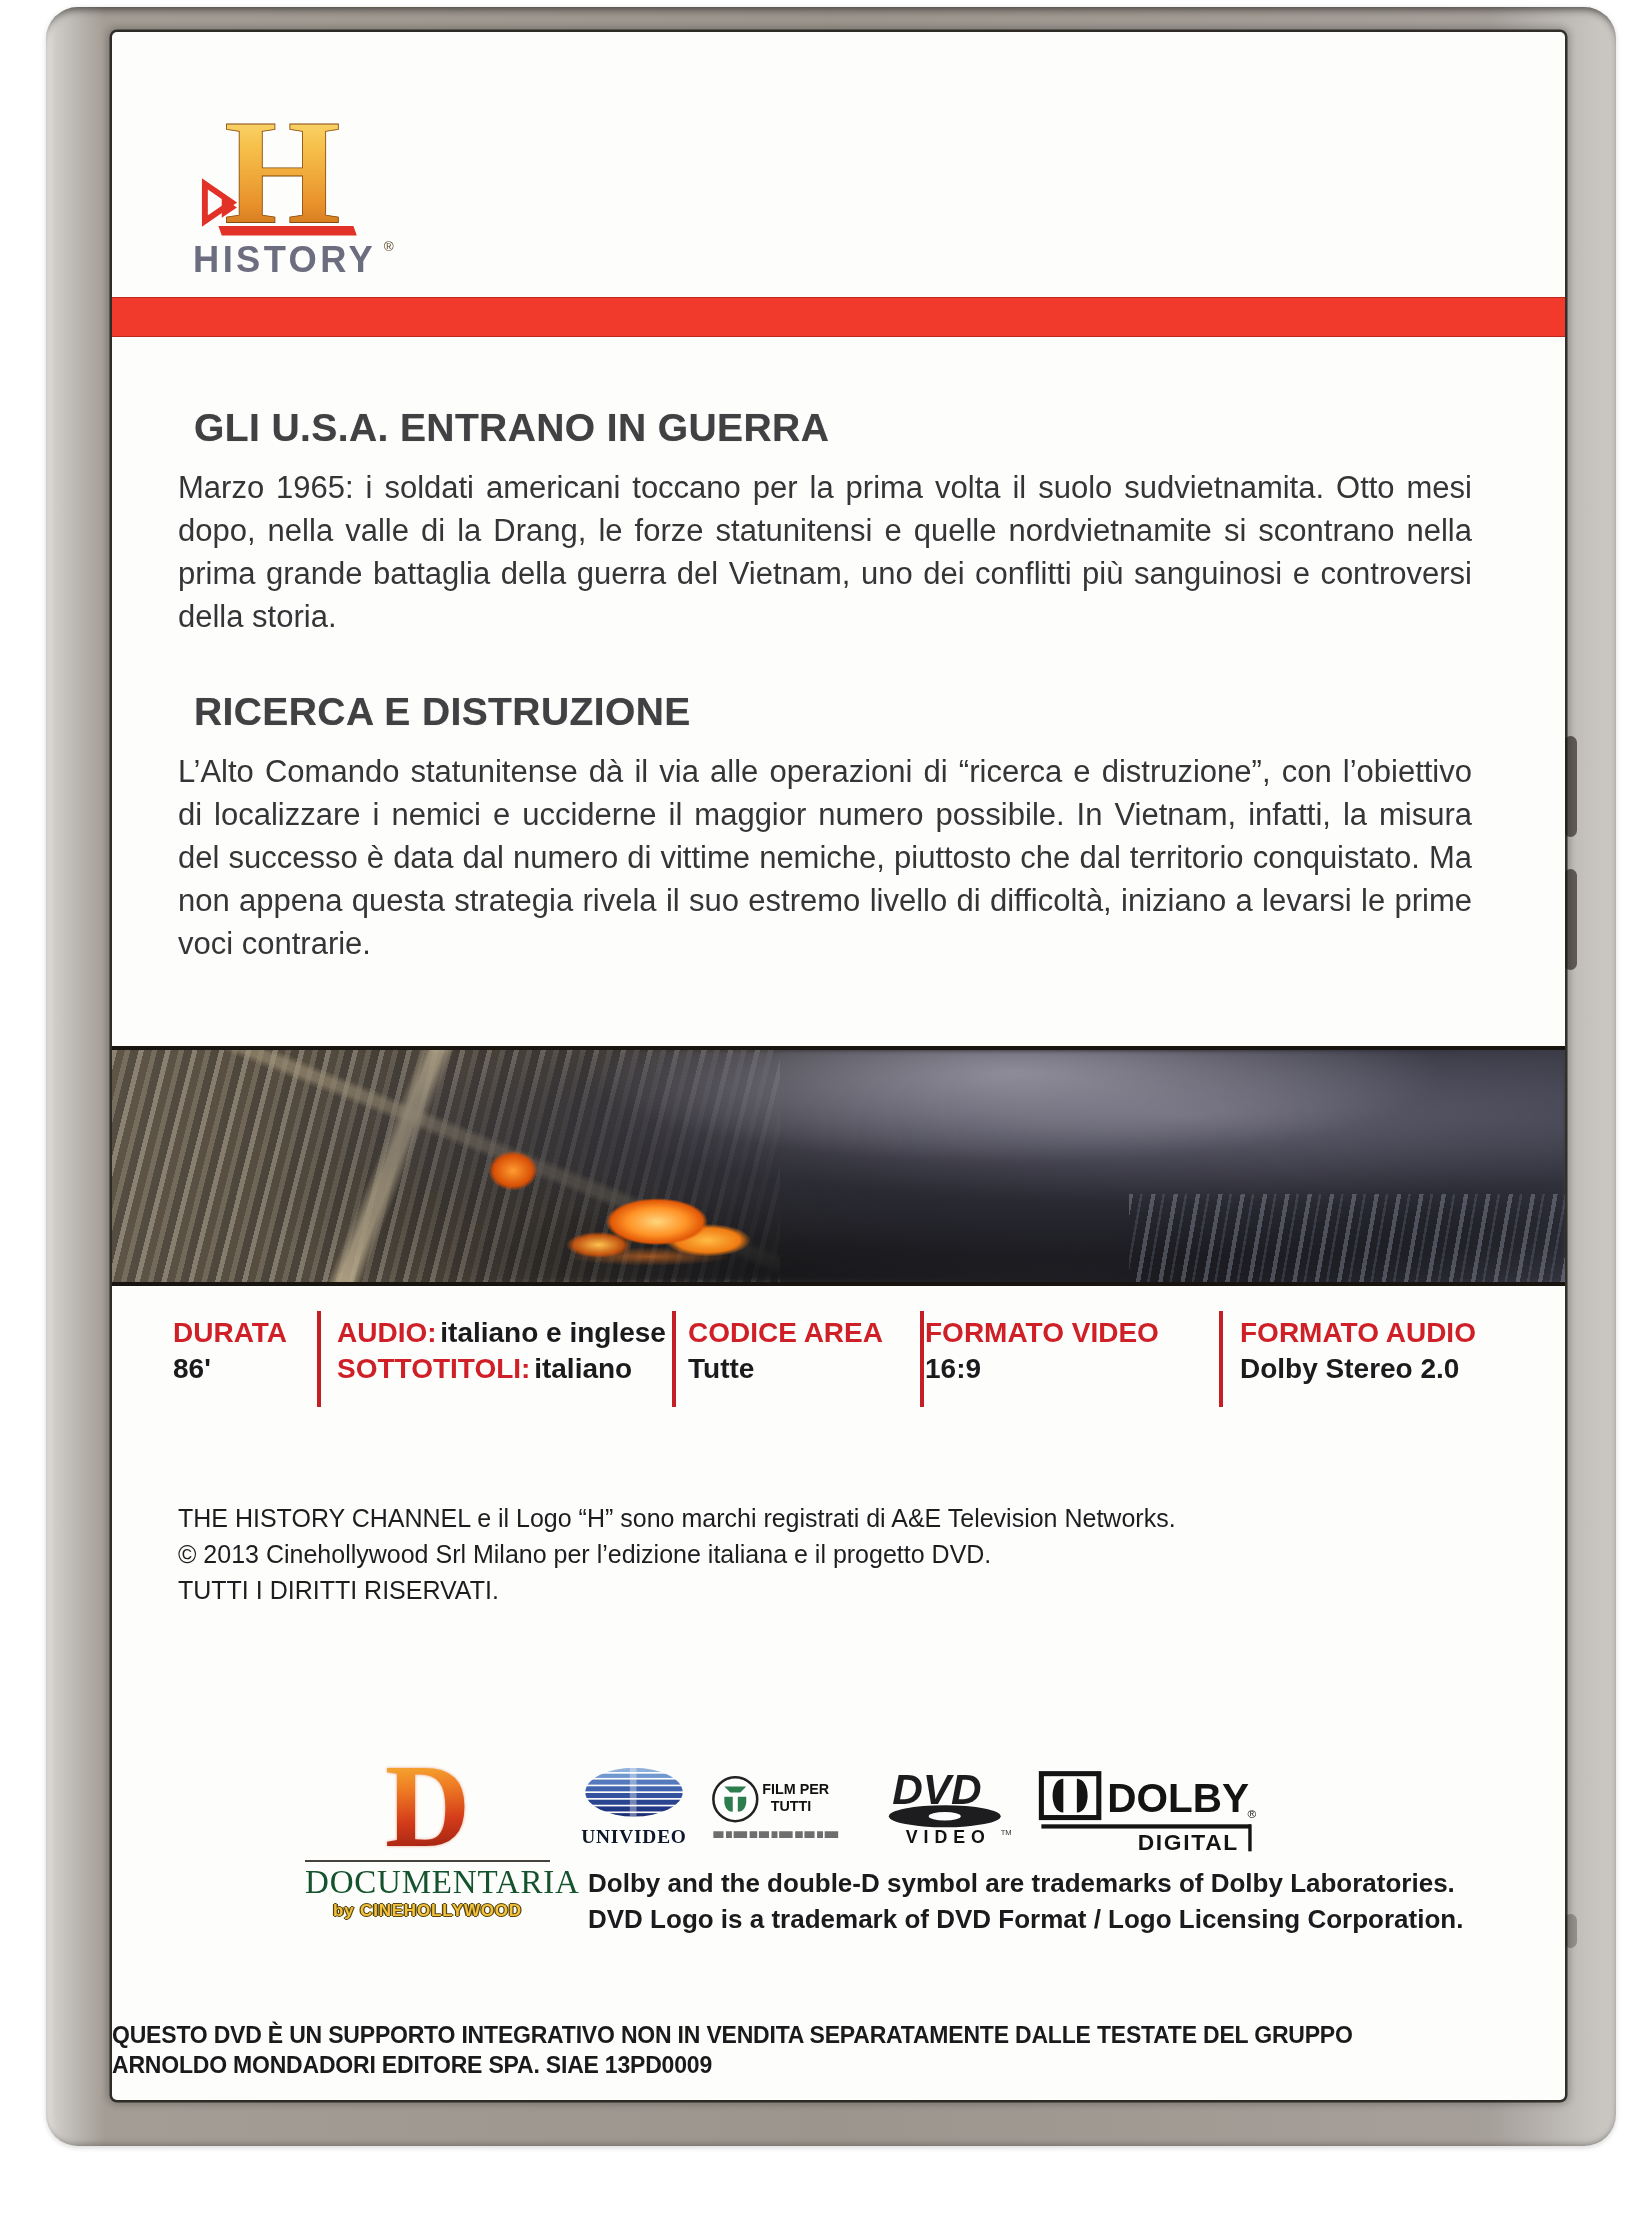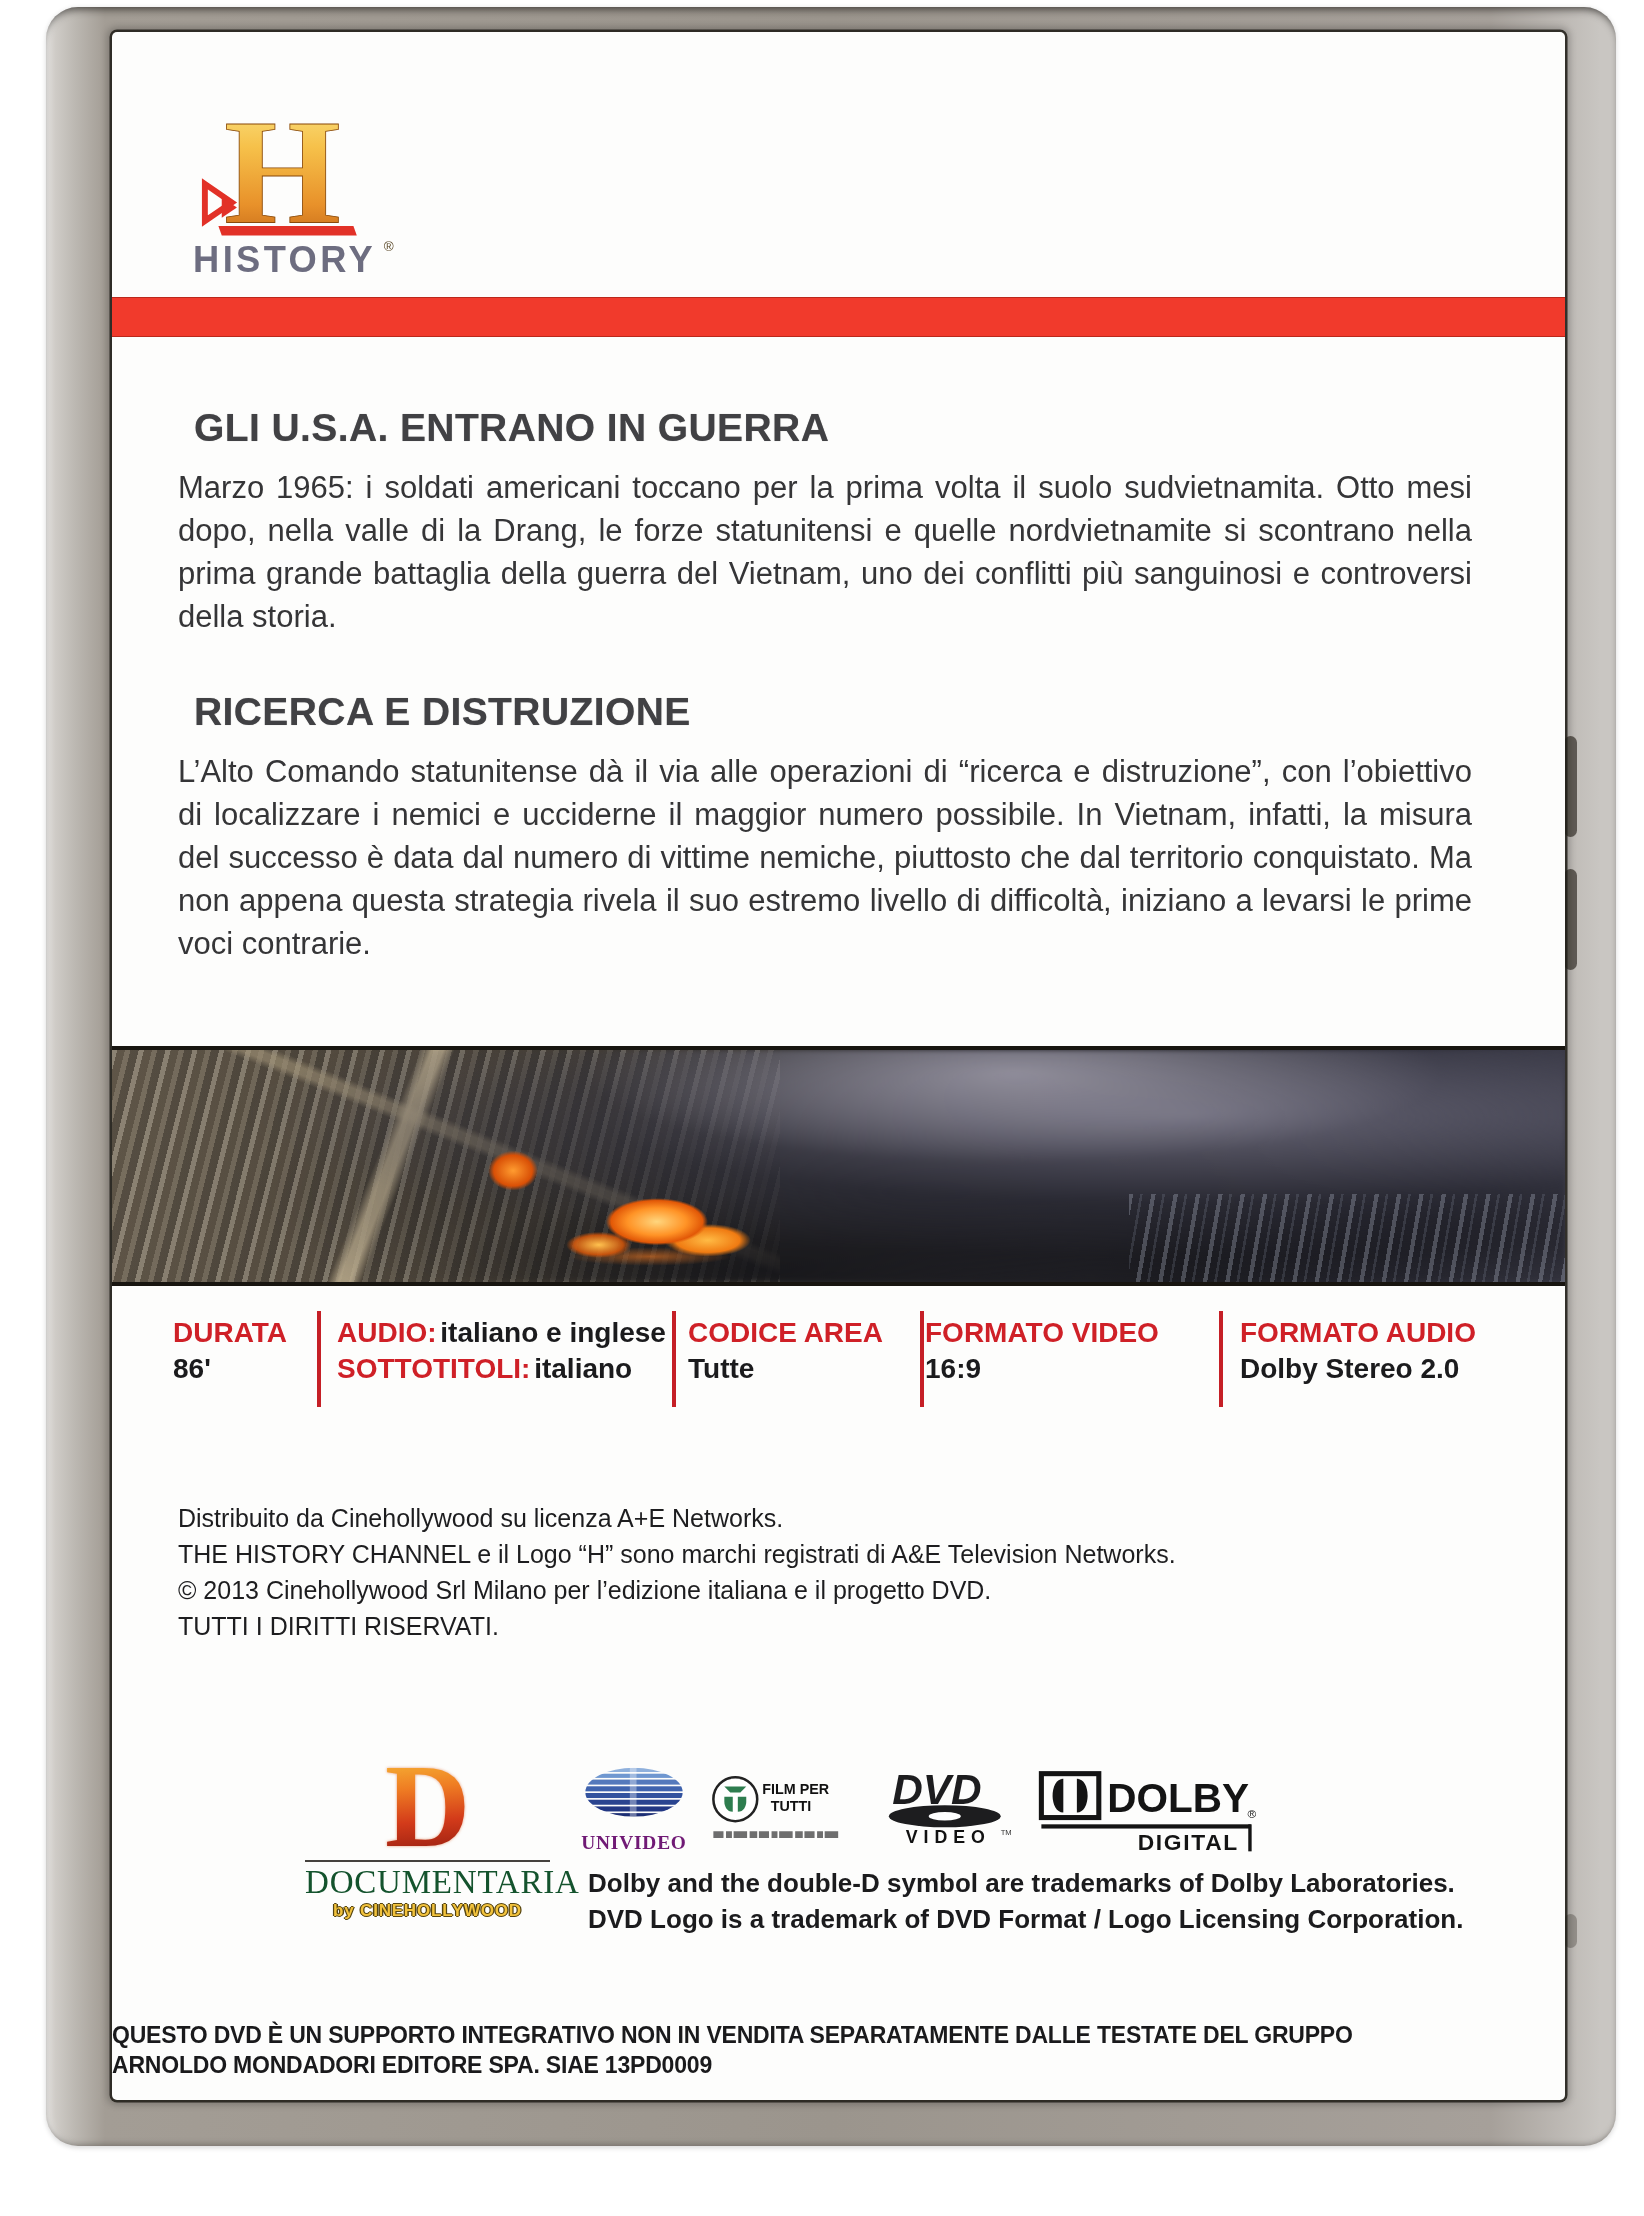--- a/index.html
+++ b/index.html
@@ -66,21 +66,21 @@
   .documentaria{position:absolute;left:193px;top:1724px;width:245px;text-align:center;}
   .doc-d{font-family:"Liberation Serif",serif;font-weight:700;font-size:118px;line-height:101px;
          background:linear-gradient(175deg,#f6b435 8%,#ef7d23 34%,#d33b1a 62%,#8e1a10 95%);
          -webkit-background-clip:text;background-clip:text;color:transparent;
          filter:drop-shadow(0 0 1.7px rgba(214,80,20,.55));}
   .doc-rule{height:1.7px;background:#46423e;margin:3.4px 0 1.7px 0;}
   .doc-name{font-family:"Liberation Serif",serif;font-size:33px;letter-spacing:0.8px;color:#14532d;}
   .doc-by{font-size:17px;font-weight:700;letter-spacing:0.8px;color:#f2c23c;
           text-shadow:-1.3px 0 #554410,1.3px 0 #554410,0 -1.3px #554410,0 1.3px #554410;}
   .univideo{position:absolute;left:463px;top:1735px;width:118px;text-align:center;}
-  .uni-text{font-family:"Liberation Serif",serif;font-size:19.4px;font-weight:700;letter-spacing:0.8px;color:#701a75;margin-top:10px;}
+  .uni-text{font-family:"Liberation Serif",serif;font-size:19.4px;font-weight:700;letter-spacing:0.8px;color:#0f172a;margin-top:4px;}
   .fpt{position:absolute;left:598px;top:1740px;}
   .dvd-logo{position:absolute;left:765px;top:1735px;}
   .dolby-logo{position:absolute;left:926px;top:1738px;}
   .tm-note{position:absolute;left:476px;top:1833px;font-size:26px;font-weight:700;line-height:36px;color:#1b1b1d;}
   
   .bottom-note{position:absolute;left:0;right:25px;top:1988px;text-align:left;
                font-size:23px;font-weight:700;line-height:30px;color:#1a1a1c;letter-spacing:-0.2px;}
 </style>
 </head>
 <body>
@@ -156,21 +156,20 @@
           <div class="spec-value">16:9</div>
         </div>
         <div class="spec-sep" style="left:1107px"></div>
         <div class="spec-col" style="left:1128px">
           <div class="spec-label">FORMATO AUDIO</div>
           <div class="spec-value">Dolby Stereo 2.0</div>
         </div>
       </div>
 
       <div class="legal">
-        <div>Distribuito da Cinehollywood su licenza A+E Networks.</div>
         <div>THE HISTORY CHANNEL e il Logo “H” sono marchi registrati di A&amp;E Television Networks.</div>
         <div>© 2013 Cinehollywood Srl Milano per l’edizione italiana e il progetto DVD.</div>
         <div>TUTTI I DIRITTI RISERVATI.</div>
       </div>
 
       <div class="documentaria">
         <div class="doc-d">D</div>
         <div class="doc-rule"></div>
         <div class="doc-name">DOCUMENTARIA</div>
         <div class="doc-by">by CINEHOLLYWOOD</div>

